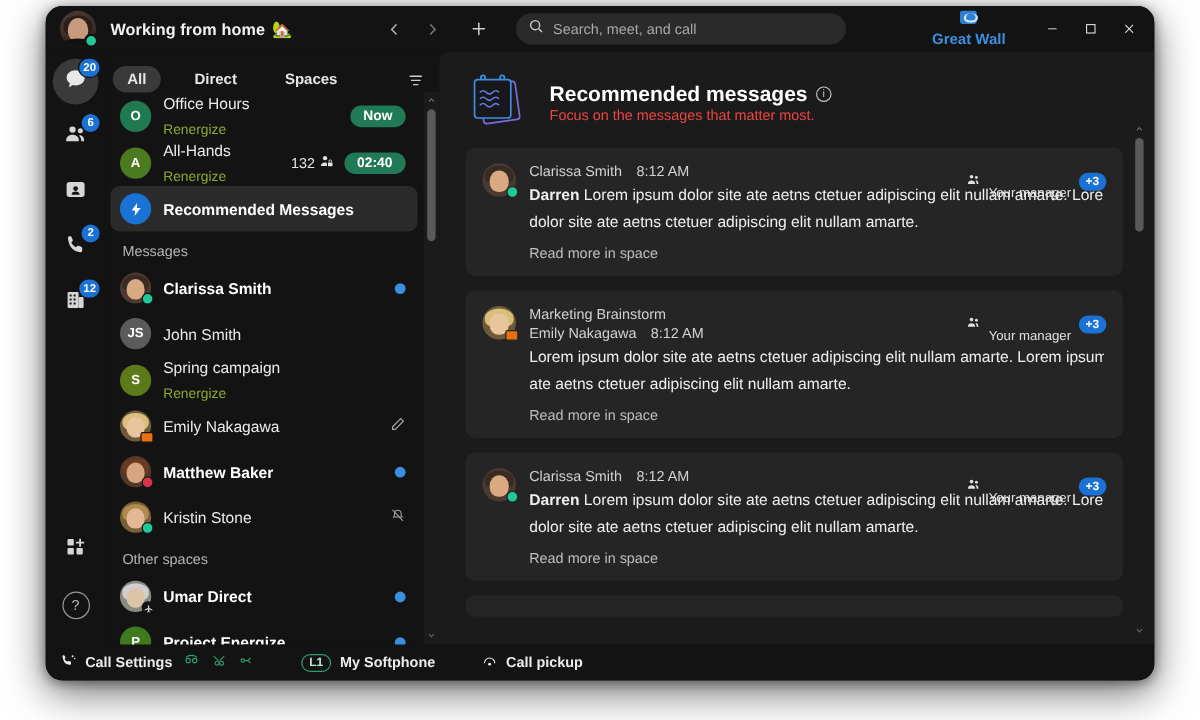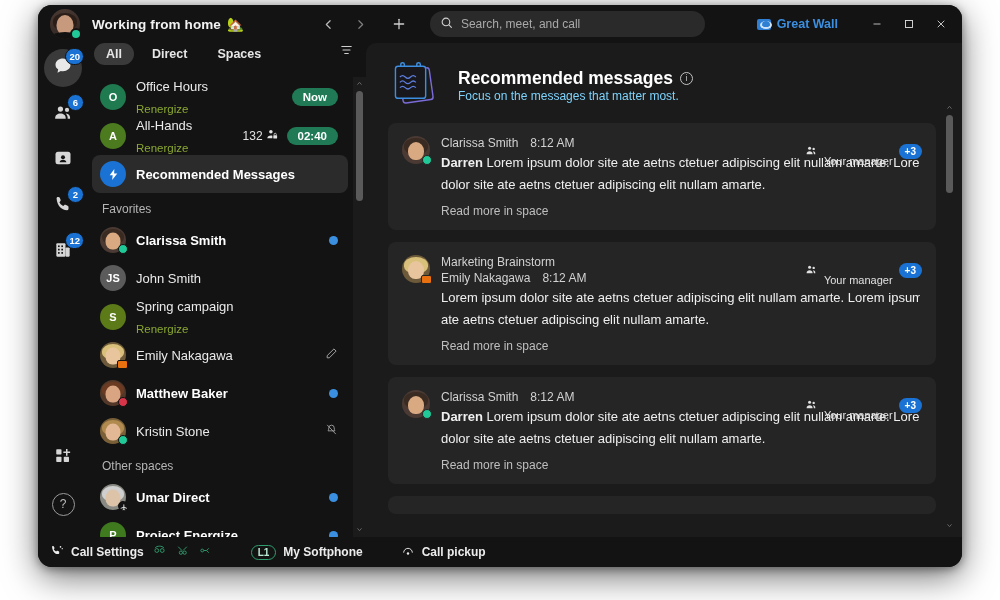--- a/index.html
+++ b/index.html
@@ -101,20 +101,21 @@
 
   .tb-right {
     margin-left: auto;
     display: flex; align-items: center; gap: 2px;
     padding-right: 6px;
   }
   .great-wall {
     display: flex; align-items: center; gap: 6px;
     color: #3b8fe0; font-size: 12.5px; font-weight: bold;
     margin-right: 22px;
+    flex-direction: column;
   }
   .gw-ico {
     width: 14px; height: 11px; border-radius: 2px;
     background: #2f7fd4; position: relative;
   }
   .gw-ico::after {
     content:""; position:absolute; left:3px; top:2px;
     width:8px; height:6px; border-radius:50%;
     border-bottom:2px solid #cfe4fa; border-left:2px solid #cfe4fa; border-right:2px solid #cfe4fa;
     transform: rotate(0deg);
@@ -158,22 +159,22 @@
     font-size: 12px;
   }
 
   
   .sidebar {
     width: 278px; background: #131313;
     display: flex; flex-direction: column;
     flex: none; position: relative; min-height: 0;
   }
   .filters {
-    height: 34px; display: flex; align-items: flex-start;
-    padding: 0 12px 0 6px; gap: 6px;
+    height: 34px; display: flex; align-items: flex-end;
+    padding: 0 12px 0 6px; gap: 16px;
   }
   .chip {
     padding: 4px 12px; border-radius: 13px;
     font-size: 12.5px; color: #e6e6e6; font-weight: bold;
   }
   .chip.on { background: #3a3a3a; }
   .filters .hamb { margin-left: auto; color:#cfcfcf; font-size: 14px; letter-spacing:0; }
 
   .side-scroll {
     flex: 1; overflow: hidden; position: relative;
@@ -269,21 +270,21 @@
   .mh-title {
     color: #fff; font-size: 17.5px; font-weight: bold;
     display: flex; align-items: center; gap: 7px;
   }
   .info-c {
     width: 13px; height: 13px; border-radius: 50%;
     border: 1.3px solid #c3c3c3; color: #c3c3c3;
     font-size: 9px; display:flex; align-items:center; justify-content:center;
     font-weight: normal;
   }
-  .mh-sub { color: #7dd3fc; font-size: 12px; margin-top: 0; }
+  .mh-sub { color: #ef4444; font-size: 12px; margin-top: 0; }
 
   .cards { flex: 1; padding: 0 26px 0 22px; overflow: hidden; position: relative; }
   .card {
     background: #252525;
     border-radius: 8px;
     padding: 13px 16px 12px 14px;
     margin-bottom: 12px;
     display: flex; gap: 11px;
     position: relative;
   }
@@ -536,21 +537,21 @@
           <div class="bolt">
             <svg width="13" height="13" viewBox="0 0 24 24" fill="#fff">
                 <path d="M13.5 2L5 13.5h5.5L9.5 22 19 10h-5.8z"></path>
               </svg>
           </div>
           <div class="rtext">
             <div class="rname bold">Recommended Messages</div>
           </div>
         </div>
 
-        <div class="sec-title">Favorites</div>
+        <div class="sec-title">Messages</div>
 
         <div class="row">
           <div class="rav photo">
             <div class="ph-img" style="background:#4a3a33;">
               <div class="ph-hair" style="background:#3a2b22;"></div>
               <div class="ph-face" style="background:#d9a982;"></div>
             </div>
             <div class="ph-dot" style="background:#20c997;"></div>
           </div>
           <div class="rtext">

